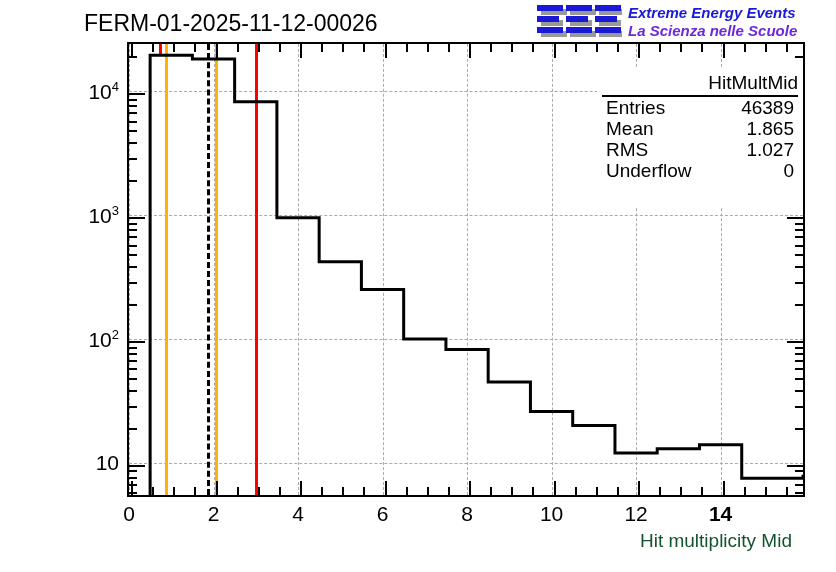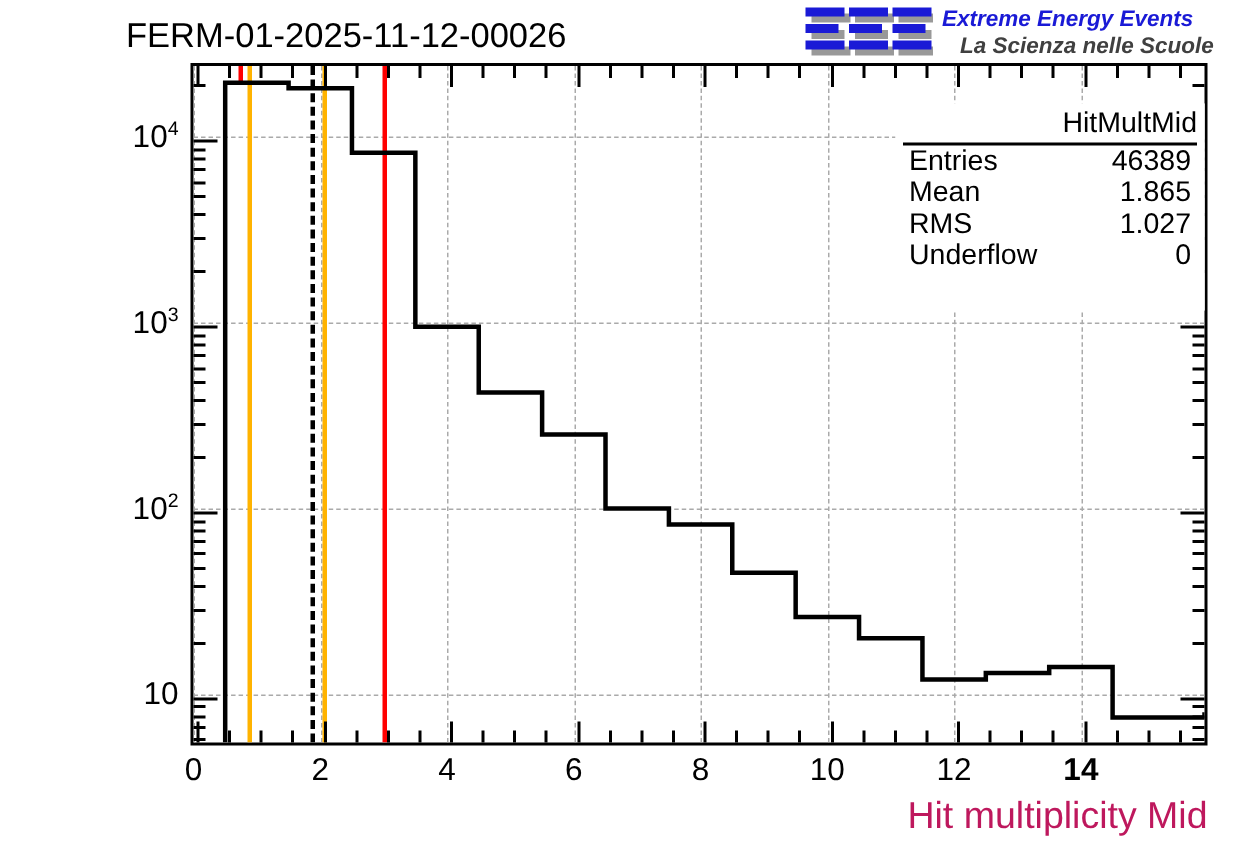--- a/index.html
+++ b/index.html
@@ -11,22 +11,22 @@
 
   
   .title{position:absolute;left:84px;top:10px;font-size:23px;color:#000;
          letter-spacing:0px;white-space:nowrap;}
 
   
   .logo{position:absolute;left:536px;top:2px;width:300px;height:40px;font-style:italic;}
   .logo-e-wrap{position:absolute;left:0px;top:2px;width:86px;height:36px;}
   .logo-txt1{position:absolute;left:92px;top:2px;font-size:15px;color:#1a1ad6;
              font-weight:bold;white-space:nowrap;}
-  .logo-txt2{position:absolute;left:92px;top:20px;font-size:15px;color:#404040;
-             font-weight:bold;white-space:nowrap;margin-left:12px;}
+  .logo-txt2{position:absolute;left:92px;top:20px;font-size:15px;color:#6d28d9;
+             font-weight:bold;white-space:nowrap;}
 
   
   #frame{position:absolute;left:127px;top:42px;width:678px;height:455px;
          border:2px solid #000;box-sizing:border-box;}
   #plotclip{position:absolute;left:0;top:0;width:100%;height:100%;overflow:hidden;}
 
   .gridv,.gridh{position:absolute;background:transparent;}
   .gridv{width:0;border-left:1px dashed #aaaaaa;top:0;bottom:0;}
   .gridh{height:0;border-top:1px dashed #aaaaaa;left:0;right:0;}
 
@@ -37,21 +37,21 @@
   .tk-l{left:0;height:2px;}
   .tk-r{right:0;height:2px;}
 
   
   .xlab{position:absolute;font-size:21px;color:#000;text-align:center;
         transform:translateX(-50%);}
   .ylab{position:absolute;font-size:21px;color:#000;text-align:right;
         white-space:nowrap;transform:translateY(-50%);}
   .ylab sup{font-size:13px;vertical-align:super;}
 
-  .xtitle{position:absolute;right:31px;top:530px;font-size:25px;color:#be185d;
+  .xtitle{position:absolute;right:44px;top:530px;font-size:19px;color:#14532d;
           white-space:nowrap;}
 
   
   #histsvg{position:absolute;left:0;top:0;overflow:visible;}
 
   
   .vline{position:absolute;width:3px;}
 
   
   .stats{position:absolute;left:597px;top:69px;width:206px;height:138px;

